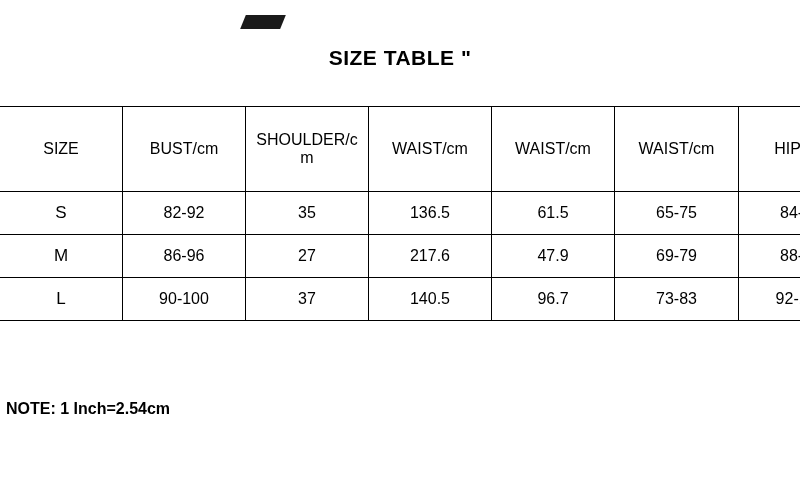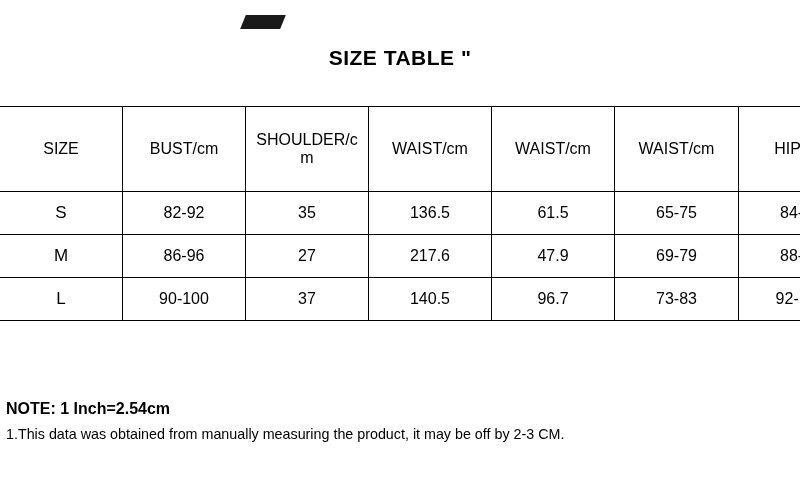--- a/index.html
+++ b/index.html
@@ -159,16 +159,15 @@
           <td>96.7</td>
           <td>73-83</td>
           <td>92-102</td>
         </tr>
       </tbody>
     </table>
   </div>
 
   <div class="notes">
     <div class="note-head">NOTE: 1 Inch=2.54cm</div>
-    <div class="note-line">1.This data was obtained from manually measuring the product, it may be off by 2-3 CM.</div>
   </div>
 
 </div>
 
 </body></html>

